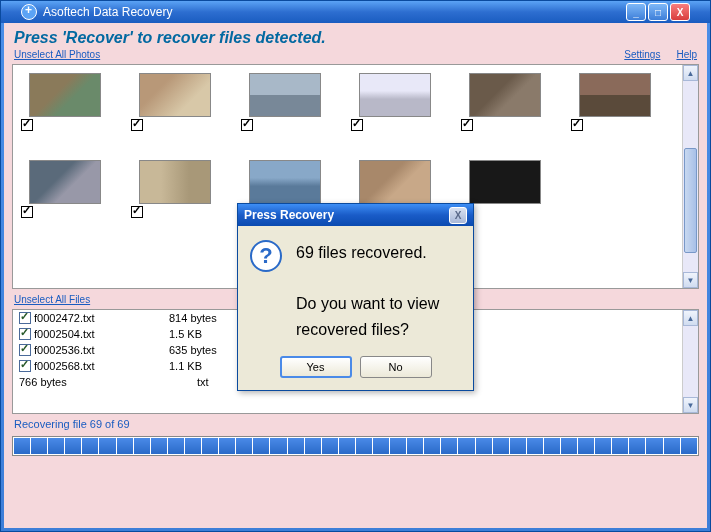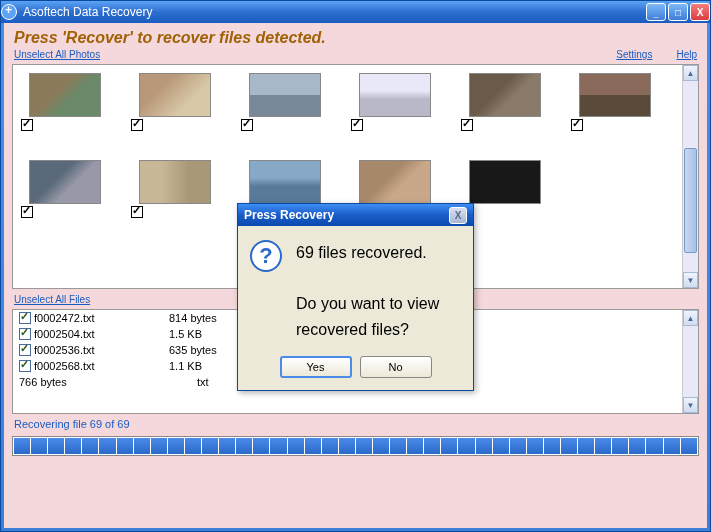--- a/index.html
+++ b/index.html
@@ -1,36 +1,36 @@
 <!DOCTYPE html>
 <html><head>
 <meta charset="utf-8">
 <style>
 * { box-sizing: border-box; margin: 0; padding: 0; }
 body { font-family: Tahoma, sans-serif; font-size: 11px; background: #fff; }
 
 .window { width: 711px; height: 532px; background: linear-gradient(to bottom, #4a8ee8 0%, #3d7ed8 100%); border: 1px solid #0a4a9e; position: relative; }
 
-.titlebar { height: 22px; background: linear-gradient(to bottom, #5ba3f5 0%, #2d6ed0 50%, #1a5cc0 100%); display: flex; align-items: center; padding: 0 0; color: #fff; font-size: 12px; }
+.titlebar { height: 22px; background: linear-gradient(to bottom, #5ba3f5 0%, #2d6ed0 50%, #1a5cc0 100%); display: flex; align-items: center; padding: 0 20px; color: #fff; font-size: 12px; }
 .titlebar .app-icon { width: 16px; height: 16px; background: #5ba3f5; border-radius: 50%; border: 1px solid #fff; margin-right: 6px; position: relative; }
 .titlebar .app-icon::before { content: "+"; position: absolute; left: 3px; top: -2px; color: #fff; font-weight: bold; font-size: 12px; }
 .titlebar .title { flex: 1; }
 .titlebar .btns { display: flex; gap: 2px; }
 .titlebar .btn { width: 20px; height: 18px; border: 1px solid #fff; border-radius: 3px; display: flex; align-items: center; justify-content: center; font-size: 10px; font-weight: bold; color: #fff; }
 .titlebar .btn.min { background: linear-gradient(to bottom, #7eb8f8, #3d7ed8); }
 .titlebar .btn.max { background: linear-gradient(to bottom, #7eb8f8, #3d7ed8); }
 .titlebar .btn.close { background: linear-gradient(to bottom, #f87e7e, #d83d3d); }
 
 .client { position: absolute; top: 22px; left: 3px; right: 3px; bottom: 3px; background: #f5d8dc; display: flex; flex-direction: column; }
 
-.instruction { color: #a16207; font-style: italic; font-size: 16px; padding: 6px 10px 2px; font-weight: bold; }
+.instruction { color: #0369a1; font-style: italic; font-size: 16px; padding: 6px 10px 2px; font-weight: bold; }
 
 .toprow { display: flex; justify-content: space-between; padding: 0 10px 4px; }
 .link { color: #1a5cc0; text-decoration: underline; cursor: pointer; font-size: 10px; }
-.toprow .rightlinks { display: flex; gap: 24px; }
+.toprow .rightlinks { display: flex; gap: 16px; }
 
 .photo-pane { margin: 0 8px; height: 225px; border: 1px solid #999; background: #fff; position: relative; display: flex; }
 .photo-grid { flex: 1; padding: 8px; display: flex; flex-wrap: wrap; align-content: flex-start; gap: 29px 22px; overflow: hidden; }
 .photo { width: 88px; height: 58px; position: relative; }
 .thumb { width: 72px; height: 44px; border: 1px solid #888; background: #556; position: absolute; top: 0; left: 8px; }
 .thumb.c1 { background: linear-gradient(135deg, #8a7a5a 40%, #6a8a6a 60%); }
 .thumb.c2 { background: linear-gradient(135deg, #b89878 30%, #d8c8a8 70%); }
 .thumb.c3 { background: linear-gradient(to bottom, #a8b8c8 50%, #788898 50%); }
 .thumb.c4 { background: linear-gradient(to bottom, #e8e8f8 40%, #b8b8c8 60%); }
 .thumb.c5 { background: linear-gradient(135deg, #6a5a4a 40%, #8a7a6a 60%); }

